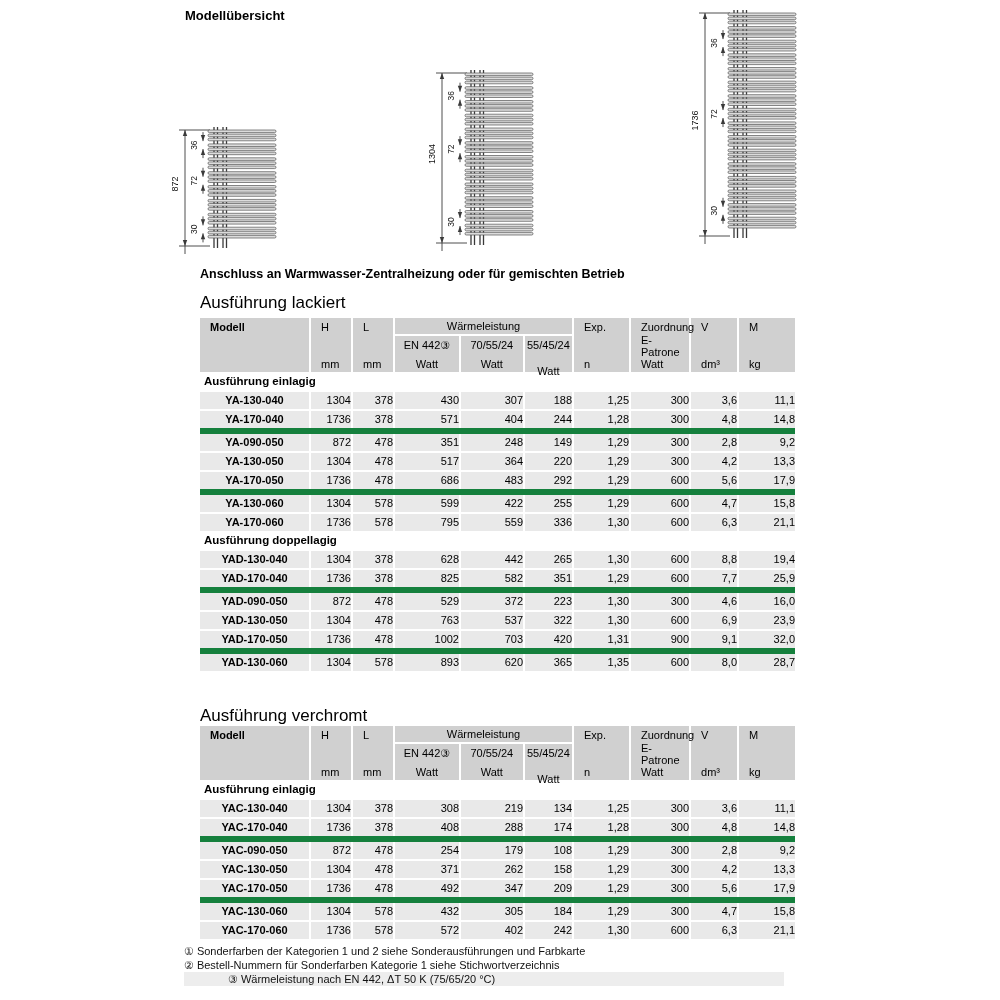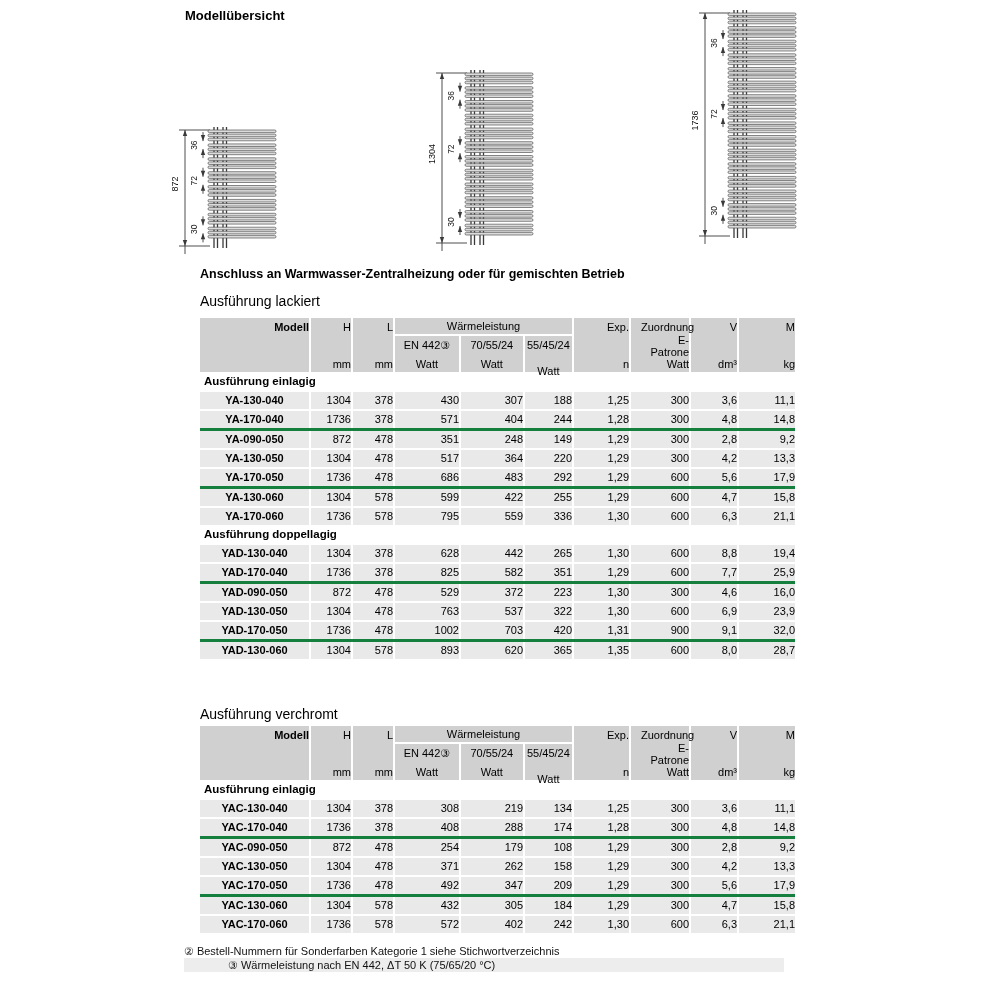--- a/index.html
+++ b/index.html
@@ -1,50 +1,50 @@
 <!DOCTYPE html>
 <html><head>
 <meta charset="utf-8">
 <style>
   html,body{margin:0;padding:0;background:#fff;}
   body{width:1000px;height:1000px;overflow:hidden;font-family:"Liberation Sans",sans-serif;color:#000;}
   .page{position:relative;width:1000px;height:708px;background:#fff;}
 
   .title{position:absolute;left:185px;top:8px;font-size:13px;font-weight:bold;}
   .section-heading{position:absolute;left:200px;top:267px;font-size:12.5px;font-weight:bold;}
-  .cap{position:absolute;left:200px;font-size:14px;}
+  .cap{position:absolute;left:200px;font-size:17px;}
   .cap1{top:293px;}
   .cap2{top:706px;}
 
   .diagram{position:absolute;}
   .d1{left:170px;top:122px;}
   .d2{left:427px;top:65px;}
   .d3{left:690px;top:5px;}
 
   table.spec{position:absolute;left:200px;width:595px;border-collapse:collapse;table-layout:fixed;font-size:11px;}
   .t1{top:318px;}
   .t2{top:726px;}
   table.spec th, table.spec td{padding:0;margin:0;}
   table.spec th{background:#d0d0d0;font-weight:normal;vertical-align:top;border-left:2px solid #fff;}
   table.spec th:first-child{border-left:none;}
-  .hc{display:flex;flex-direction:column;justify-content:space-between;height:49px;padding:3px 0 2px 10px;text-align:right;}
+  .hc{display:flex;flex-direction:column;justify-content:space-between;height:49px;padding:3px 0 2px 10px;text-align:left;}
   .hc .b{font-weight:bold;}
   .wg{padding:0;}
   .wt{height:16px;line-height:16px;border-bottom:2px solid #fff;}
   .ws{display:flex;height:36px;}
   .wsc{display:flex;flex-direction:column;justify-content:space-between;padding:3px 0 2px 0;text-align:center;border-left:2px solid #fff;}
   .wsc:first-child{border-left:none;}
   .ws0{width:36.9%;}
   .ws1{width:35.8%;}
   .ws2{width:27.3%;gap:14px;}
 
   tr.sec td{background:#fff;font-weight:bold;font-size:11.5px;text-align:left;height:18px;line-height:18px;padding-left:4px;}
   tr.row td{background:#e9e9e9;height:17px;line-height:17px;border-top:2px solid #fff;border-left:2px solid #fff;}
   tr.row td:first-child{border-left:none;}
-  tr.gsep td{border-top:3px solid #15803d;}
+  tr.gsep td{border-top:6px solid #15803d;}
   td.mod{font-weight:bold;text-align:center;}
   td.n{text-align:right;}
   td.c1{padding-right:4px;}
   td.c2{padding-right:7px;}
   td.c3{padding-right:10px;}
   td.c4{padding-right:20px;}
   td.c5{padding-right:8px;}
   td.c6{padding-right:12px;}
   td.c7{padding-right:13px;}
   td.c8{padding-right:12px;}
@@ -655,17 +655,18 @@
           <td class="n c5">242</td>
           <td class="n c6">1,30</td>
           <td class="n c7">600</td>
           <td class="n c8">6,3</td>
           <td class="n c9">21,1</td>
         </tr>
       </tbody>
     </table>
 
   <div class="footnotes">
+    <div>① Sonderfarben der Kategorien 1 und 2 siehe Sonderausführungen und Farbkarte</div>
     <div>② Bestell-Nummern für Sonderfarben Kategorie 1 siehe Stichwortverzeichnis</div>
     <div class="fn3">③ Wärmeleistung nach EN 442, ΔT 50 K (75/65/20 °C)</div>
   </div>
 
 </div>
 
 </body></html>

